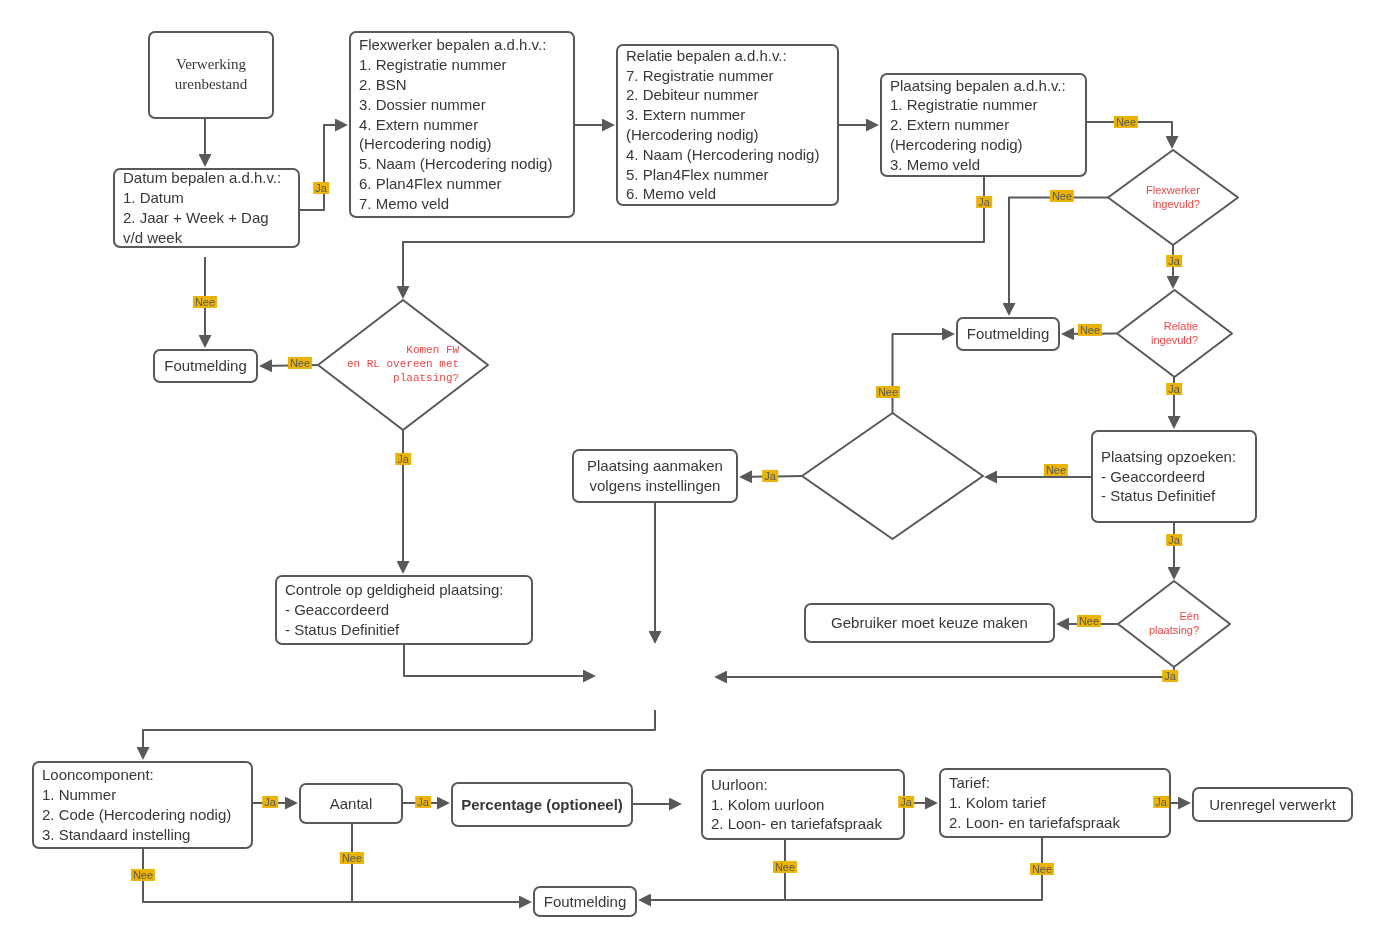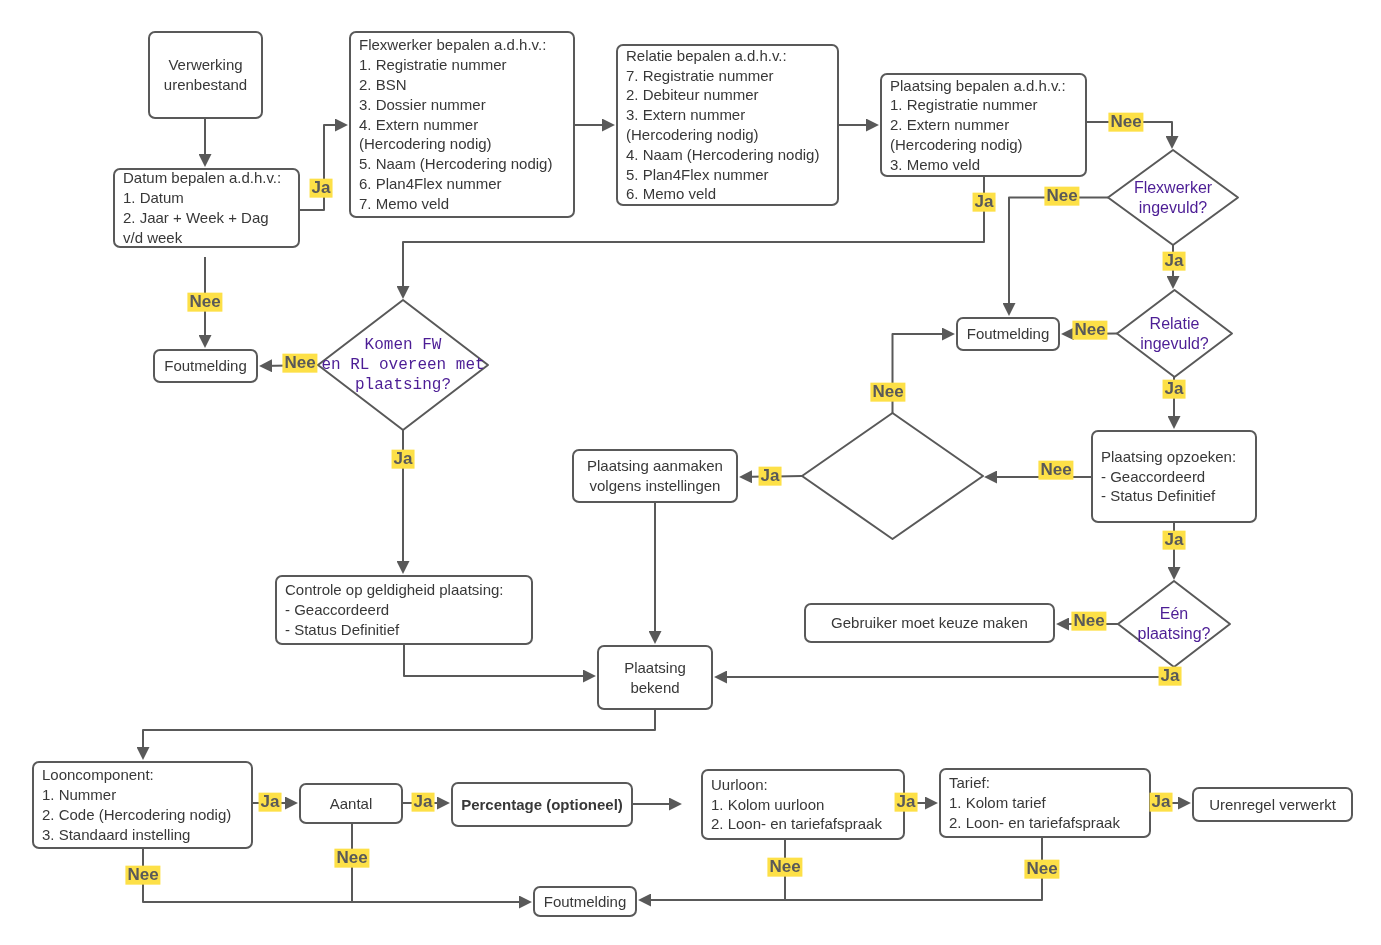--- a/index.html
+++ b/index.html
@@ -12,27 +12,27 @@
     position:absolute; box-sizing:border-box;
     border:2px solid #595959; border-radius:7px; background:#ffffff;
     display:flex; align-items:center;
     font-size:15px; line-height:1.32; color:#383838;
   }
   .node.center { justify-content:center; text-align:center; }
   .node.left { padding:4px 8px; text-align:left; }
   .node .txt { white-space:pre-line; }
   .dtext {
     position:absolute; display:flex; align-items:center; justify-content:center;
-    text-align:center; font-size:16px; line-height:1.25; color:#4c1d95;
+    text-align:right; font-size:11px; line-height:1.25; color:#ef4444;
   }
   .dtext .txt { white-space:pre-line; }
   .elabel {
     position:absolute; transform:translate(-50%,-50%);
-    background:#fde047; padding:0 2px;
-    font-size:17px; font-weight:700; color:#595959; line-height:1.1;
+    background:#eab308; padding:0 2px;
+    font-size:11px; font-weight:400; color:#595959; line-height:1.1;
     white-space:nowrap;
   }
 </style>
 </head>
 <body>
 
 <div class="canvas">
 
   <svg class="edge-layer" viewBox="0 0 1381 945" fill="none" stroke="#595959" stroke-width="2" stroke-linejoin="round" stroke-linecap="butt">
     <defs>
@@ -73,21 +73,21 @@
     <polyline points="403,803 448,803" marker-end="url(#arrow)"></polyline>
     <polyline points="633,804 680,804" marker-end="url(#arrow)"></polyline>
     <polyline points="887,803 936,803" marker-end="url(#arrow)"></polyline>
     <polyline points="1143,803 1189,803" marker-end="url(#arrow)"></polyline>
     <polyline points="143,849 143,902 530,902" marker-end="url(#arrow)"></polyline>
     <polyline points="352,824 352,901"></polyline>
     <polyline points="1042,838 1042,900 640,900" marker-end="url(#arrow)"></polyline>
     <polyline points="785,840 785,899"></polyline>
   </svg>
 
-  <div class="node center" style="left:148px;top:31px;width:115px;height:88px;">
+  <div class="node center" style="left:148px;top:31px;width:126px;height:88px;font-family:Liberation Serif, serif;">
       <span class="txt">Verwerking
 urenbestand</span>
     </div>
   <div class="node left" style="left:113px;top:168px;width:187px;height:80px;align-items:center;">
       <span class="txt">Datum bepalen a.d.h.v.:
 1. Datum
 2. Jaar + Week + Dag
 v/d week</span>
     </div>
   <div class="node left" style="left:349px;top:31px;width:226px;height:187px;">
@@ -134,42 +134,38 @@
 - Status Definitief</span>
     </div>
   <div class="node center" style="left:804px;top:603px;width:251px;height:40px;">
       <span class="txt">Gebruiker moet keuze maken</span>
     </div>
   <div class="node left" style="left:275px;top:575px;width:258px;height:70px;">
       <span class="txt">Controle op geldigheid plaatsing:
 - Geaccordeerd
 - Status Definitief</span>
     </div>
-  <div class="node center" style="left:597px;top:645px;width:116px;height:65px;">
-      <span class="txt">Plaatsing
-bekend</span>
-    </div>
   <div class="node left" style="left:32px;top:761px;width:221px;height:88px;">
       <span class="txt">Looncomponent:
 1. Nummer
 2. Code (Hercodering nodig)
 3. Standaard instelling</span>
     </div>
   <div class="node center" style="left:299px;top:783px;width:104px;height:41px;">
       <span class="txt">Aantal</span>
     </div>
   <div class="node center" style="left:451px;top:782px;width:182px;height:45px;font-weight:bold;">
       <span class="txt">Percentage (optioneel)</span>
     </div>
   <div class="node left" style="left:683px;top:769px;width:204px;height:71px;margin-left:18px;">
       <span class="txt">Uurloon:
 1. Kolom uurloon
 2. Loon- en tariefafspraak</span>
     </div>
-  <div class="node left" style="left:939px;top:768px;width:212px;height:70px;">
+  <div class="node left" style="left:939px;top:768px;width:232px;height:70px;">
       <span class="txt">Tarief:
 1. Kolom tarief
 2. Loon- en tariefafspraak</span>
     </div>
   <div class="node center" style="left:1192px;top:787px;width:161px;height:35px;">
       <span class="txt">Urenregel verwerkt</span>
     </div>
   <div class="node center" style="left:533px;top:886px;width:104px;height:31px;">
       <span class="txt">Foutmelding</span>
     </div>

